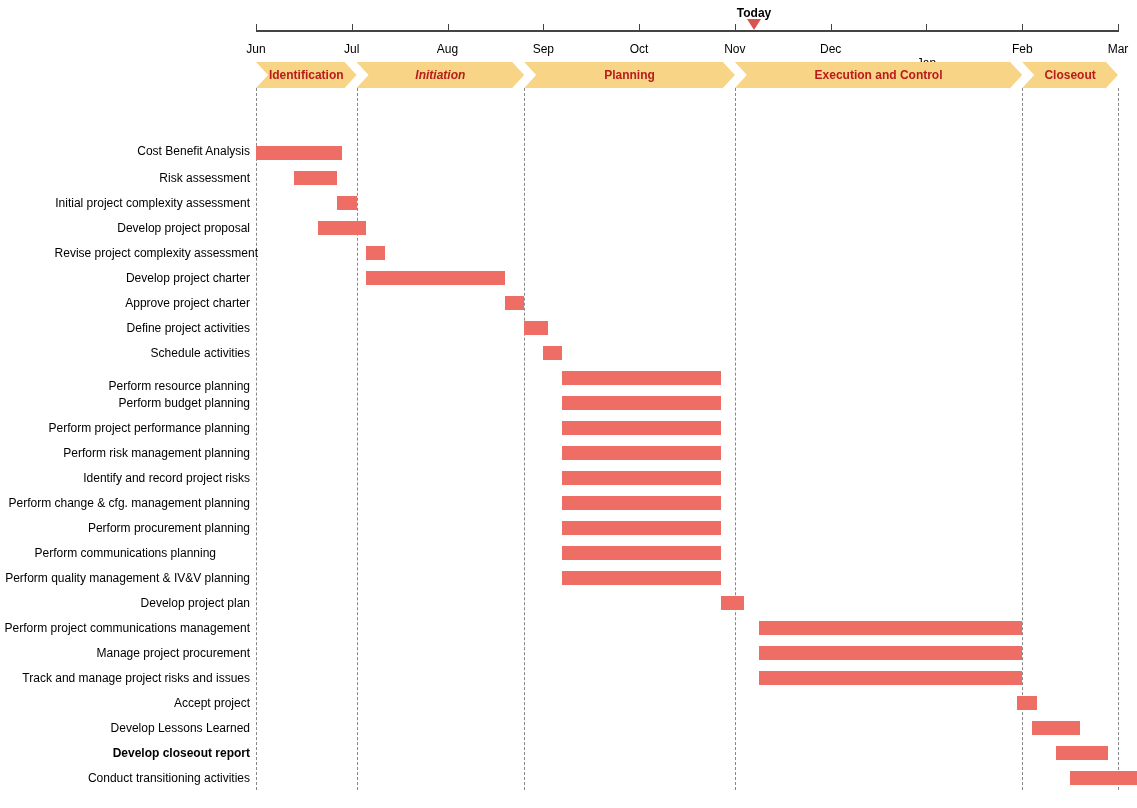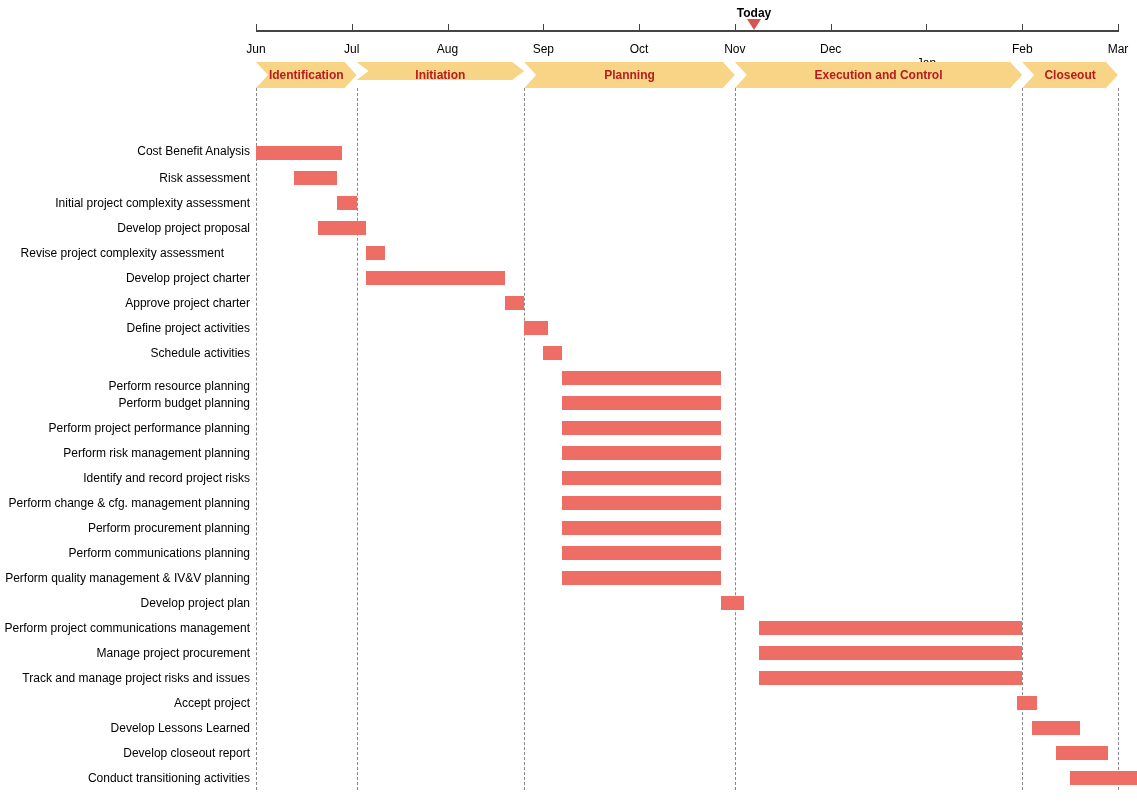--- a/index.html
+++ b/index.html
@@ -108,21 +108,21 @@
       <div class="tick" style="left: 926.444px; top: 24px;"></div>
       <div class="month-label" style="left: 926.444px; top: 42px; margin-top: 14px;">Jan</div>
       <div class="tick" style="left: 1022.22px; top: 24px;"></div>
       <div class="month-label" style="left: 1022.22px; top: 42px;">Feb</div>
       <div class="tick" style="left: 1118px; top: 24px;"></div>
       <div class="month-label" style="left: 1118px; top: 42px;">Mar</div>
     </div>
 
   <div id="phase-bands">
       <div class="phase-band" style="left: 256px; width: 100.567px; top: 62px; height: 26px; line-height: 26px; background: rgb(248, 212, 134);">Identification</div>
-      <div class="phase-band" style="left: 356.567px; width: 167.611px; top: 62px; height: 18px; line-height: 26px; background: rgb(248, 212, 134);">Initiation</div>
+      <div class="phase-band" style="left: 356.567px; width: 167.611px; top: 62px; height: 26px; line-height: 26px; background: rgb(248, 212, 134); font-style: italic;">Initiation</div>
       <div class="phase-band" style="left: 524.178px; width: 210.711px; top: 62px; height: 26px; line-height: 26px; background: rgb(248, 212, 134);">Planning</div>
       <div class="phase-band" style="left: 734.889px; width: 287.333px; top: 62px; height: 26px; line-height: 26px; background: rgb(248, 212, 134);">Execution and Control</div>
       <div class="phase-band" style="left: 1022.22px; width: 95.7778px; top: 62px; height: 26px; line-height: 26px; background: rgb(248, 212, 134);">Closeout</div>
     </div>
 
   <div id="phase-seps">
       <div class="phase-sep" style="left: 256px; top: 88px; height: 702px;"></div>
       <div class="phase-sep" style="left: 356.567px; top: 88px; height: 702px;"></div>
       <div class="phase-sep" style="left: 524.178px; top: 88px; height: 702px;"></div>
       <div class="phase-sep" style="left: 734.889px; top: 88px; height: 702px;"></div>
@@ -132,21 +132,21 @@
 
   <div id="tasks">
       <div class="task-label" style="top: 151px; right: 887px;">Cost Benefit Analysis</div>
       <div class="task-bar" style="left: 256px; width: 86.2px; top: 145.5px; height: 14px; background: rgb(238, 110, 102);"></div>
       <div class="task-label" style="top: 177.5px; right: 887px;">Risk assessment</div>
       <div class="task-bar" style="left: 294.311px; width: 43.1px; top: 170.5px; height: 14px; background: rgb(238, 110, 102);"></div>
       <div class="task-label" style="top: 202.5px; right: 887px; margin-left: 45px;">Initial project complexity assessment</div>
       <div class="task-bar" style="left: 337.411px; width: 19.1556px; top: 195.5px; height: 14px; background: rgb(238, 110, 102);"></div>
       <div class="task-label" style="top: 227.5px; right: 887px;">Develop project proposal</div>
       <div class="task-bar" style="left: 318.256px; width: 47.8889px; top: 220.5px; height: 14px; background: rgb(238, 110, 102);"></div>
-      <div class="task-label" style="top: 252.5px; right: 913px;">Revise project complexity assessment</div>
+      <div class="task-label" style="top: 252.5px; right: 879px;">Revise project complexity assessment</div>
       <div class="task-bar" style="left: 366.144px; width: 19.1556px; top: 245.5px; height: 14px; background: rgb(238, 110, 102);"></div>
       <div class="task-label" style="top: 277.5px; right: 887px;">Develop project charter</div>
       <div class="task-bar" style="left: 366.144px; width: 138.878px; top: 270.5px; height: 14px; background: rgb(238, 110, 102);"></div>
       <div class="task-label" style="top: 302.5px; right: 887px;">Approve project charter</div>
       <div class="task-bar" style="left: 505.022px; width: 19.1556px; top: 295.5px; height: 14px; background: rgb(238, 110, 102);"></div>
       <div class="task-label" style="top: 327.5px; right: 887px;">Define project activities</div>
       <div class="task-bar" style="left: 524.178px; width: 23.9444px; top: 320.5px; height: 14px; background: rgb(238, 110, 102);"></div>
       <div class="task-label" style="top: 352.5px; right: 887px;">Schedule activities</div>
       <div class="task-bar" style="left: 543.333px; width: 19.1556px; top: 345.5px; height: 14px; background: rgb(238, 110, 102);"></div>
       <div class="task-label" style="top: 386px; right: 887px; margin-left: 20px;">Perform resource planning</div>
@@ -156,35 +156,35 @@
       <div class="task-label" style="top: 427.5px; right: 887px;">Perform project performance planning</div>
       <div class="task-bar" style="left: 562.489px; width: 158.033px; top: 420.5px; height: 14px; background: rgb(238, 110, 102);"></div>
       <div class="task-label" style="top: 452.5px; right: 887px;">Perform risk management planning</div>
       <div class="task-bar" style="left: 562.489px; width: 158.033px; top: 445.5px; height: 14px; background: rgb(238, 110, 102);"></div>
       <div class="task-label" style="top: 477.5px; right: 887px;">Identify and record project risks</div>
       <div class="task-bar" style="left: 562.489px; width: 158.033px; top: 470.5px; height: 14px; background: rgb(238, 110, 102);"></div>
       <div class="task-label" style="top: 502.5px; right: 887px;">Perform change &amp; cfg. management planning</div>
       <div class="task-bar" style="left: 562.489px; width: 158.033px; top: 495.5px; height: 14px; background: rgb(238, 110, 102);"></div>
       <div class="task-label" style="top: 527.5px; right: 887px;">Perform procurement planning</div>
       <div class="task-bar" style="left: 562.489px; width: 158.033px; top: 520.5px; height: 14px; background: rgb(238, 110, 102);"></div>
-      <div class="task-label" style="top: 552.5px; right: 887px;">Perform communications planning</div>
+      <div class="task-label" style="top: 552.5px; right: 921px;">Perform communications planning</div>
       <div class="task-bar" style="left: 562.489px; width: 158.033px; top: 545.5px; height: 14px; background: rgb(238, 110, 102);"></div>
       <div class="task-label" style="top: 577.5px; right: 887px;">Perform quality management &amp; IV&amp;V planning</div>
       <div class="task-bar" style="left: 562.489px; width: 158.033px; top: 570.5px; height: 14px; background: rgb(238, 110, 102);"></div>
       <div class="task-label" style="top: 602.5px; right: 887px;">Develop project plan</div>
       <div class="task-bar" style="left: 720.522px; width: 23.9444px; top: 595.5px; height: 14px; background: rgb(238, 110, 102);"></div>
       <div class="task-label" style="top: 627.5px; right: 887px;">Perform project communications management</div>
       <div class="task-bar" style="left: 758.833px; width: 263.389px; top: 620.5px; height: 14px; background: rgb(238, 110, 102);"></div>
       <div class="task-label" style="top: 652.5px; right: 887px;">Manage project procurement</div>
       <div class="task-bar" style="left: 758.833px; width: 263.389px; top: 645.5px; height: 14px; background: rgb(238, 110, 102);"></div>
       <div class="task-label" style="top: 677.5px; right: 887px;">Track and manage project risks and issues</div>
       <div class="task-bar" style="left: 758.833px; width: 263.389px; top: 670.5px; height: 14px; background: rgb(238, 110, 102);"></div>
       <div class="task-label" style="top: 702.5px; right: 887px;">Accept project</div>
       <div class="task-bar" style="left: 1017.43px; width: 19.1556px; top: 695.5px; height: 14px; background: rgb(238, 110, 102);"></div>
       <div class="task-label" style="top: 727.5px; right: 887px;">Develop Lessons Learned</div>
       <div class="task-bar" style="left: 1031.8px; width: 47.8889px; top: 720.5px; height: 14px; background: rgb(238, 110, 102);"></div>
-      <div class="task-label" style="top: 752.5px; right: 887px;">Develop closeout report</div>
+      <div class="task-label" style="top: 752.5px; right: 887px; font-weight: bold;">Develop closeout report</div>
       <div class="task-bar" style="left: 1055.74px; width: 52.6778px; top: 745.5px; height: 14px; background: rgb(238, 110, 102);"></div>
       <div class="task-label" style="top: 777.5px; right: 887px;">Conduct transitioning activities</div>
       <div class="task-bar" style="left: 1070.11px; width: 67.0444px; top: 770.5px; height: 14px; background: rgb(238, 110, 102);"></div>
     </div>
 
 </div>
 
 </body></html>

